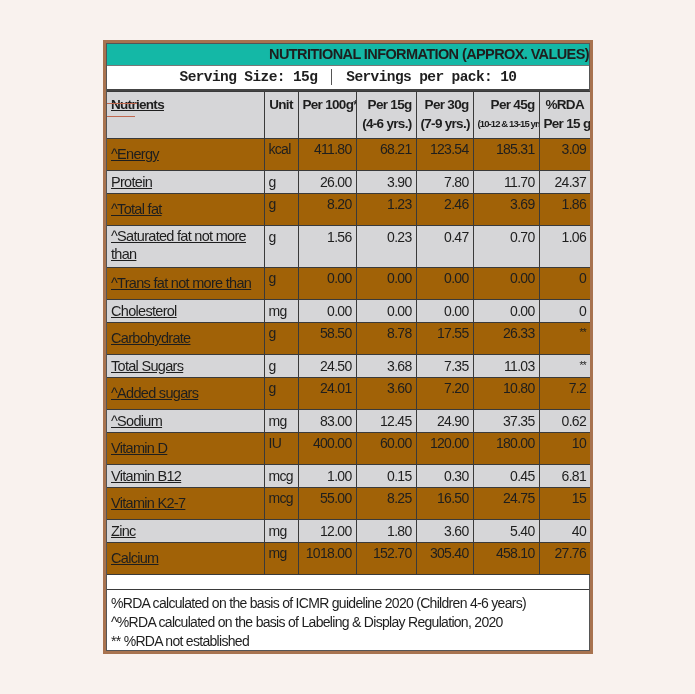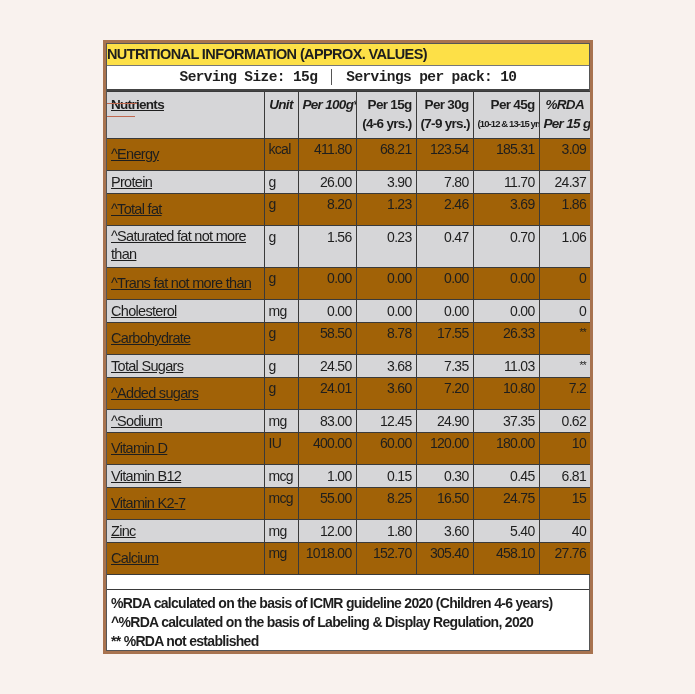--- a/index.html
+++ b/index.html
@@ -20,23 +20,23 @@
     background: #ffffff;
   }
   .inner {
     position: absolute;
     left: 0; top: 0; right: 0; bottom: 0;
     border: 1px solid #555;
     box-sizing: border-box;
   }
   .title-band {
     position: absolute; left: 0; right: 0; top: 0; height: 21px;
-    background: #fde047;
+    background: #14b8a6;
     border-bottom: 1px solid #777;
-    text-align: left;
+    text-align: right;
     font-weight: bold;
     font-size: 14.5px;
     line-height: 21px;
     letter-spacing: -0.6px;
   }
   .serving-band {
     position: absolute; left: 0; right: 0; top: 22px; height: 23px;
     background: #fff;
     border-bottom: 2px solid #444;
     text-align: center;
@@ -74,21 +74,21 @@
   table.nutri th {
     font-weight: bold;
     background: #d6d6d8;
     vertical-align: top;
     text-align: right;
     line-height: 19px;
     padding-top: 3px;
     font-size: 13.5px;
   }
   table.nutri th.left { text-align: left; position: relative; }
-  table.nutri th.center { text-align: center; font-style: italic; }
+  table.nutri th.center { text-align: center; }
   .small-age { font-size: 9.5px; letter-spacing: -0.9px; }
   .hdr-strike {
     position: absolute; left: 0; top: 11px; width: 30px; height: 1px; background: #c0684f;
   }
   .hdr-under {
     position: absolute; left: 0; top: 24px; width: 28px; height: 1px; background: #c0684f;
   }
   table.nutri td {
     height: 23px;
     line-height: 20px;
@@ -106,21 +106,21 @@
   td.star { font-size: 10px; }
   .footer {
     position: absolute; left: 0; right: 0; top: 545px; bottom: 0;
     background: #fff;
     border-top: 1.5px solid #3a3a3a;
     padding: 4px 4px 0 4px;
     font-size: 14px;
     line-height: 19px;
     letter-spacing: -0.7px;
   }
-  .footer div { white-space: nowrap; font-weight: bold; }
+  .footer div { white-space: nowrap; }
 </style>
 </head>
 <body>
 
 <div class="frame">
   <div class="inner">
     <div class="title-band">NUTRITIONAL INFORMATION (APPROX. VALUES)</div>
     <div class="serving-band">
       <span>Serving Size: 15g</span><span class="sep"></span><span>Servings per pack: 10</span>
     </div>

